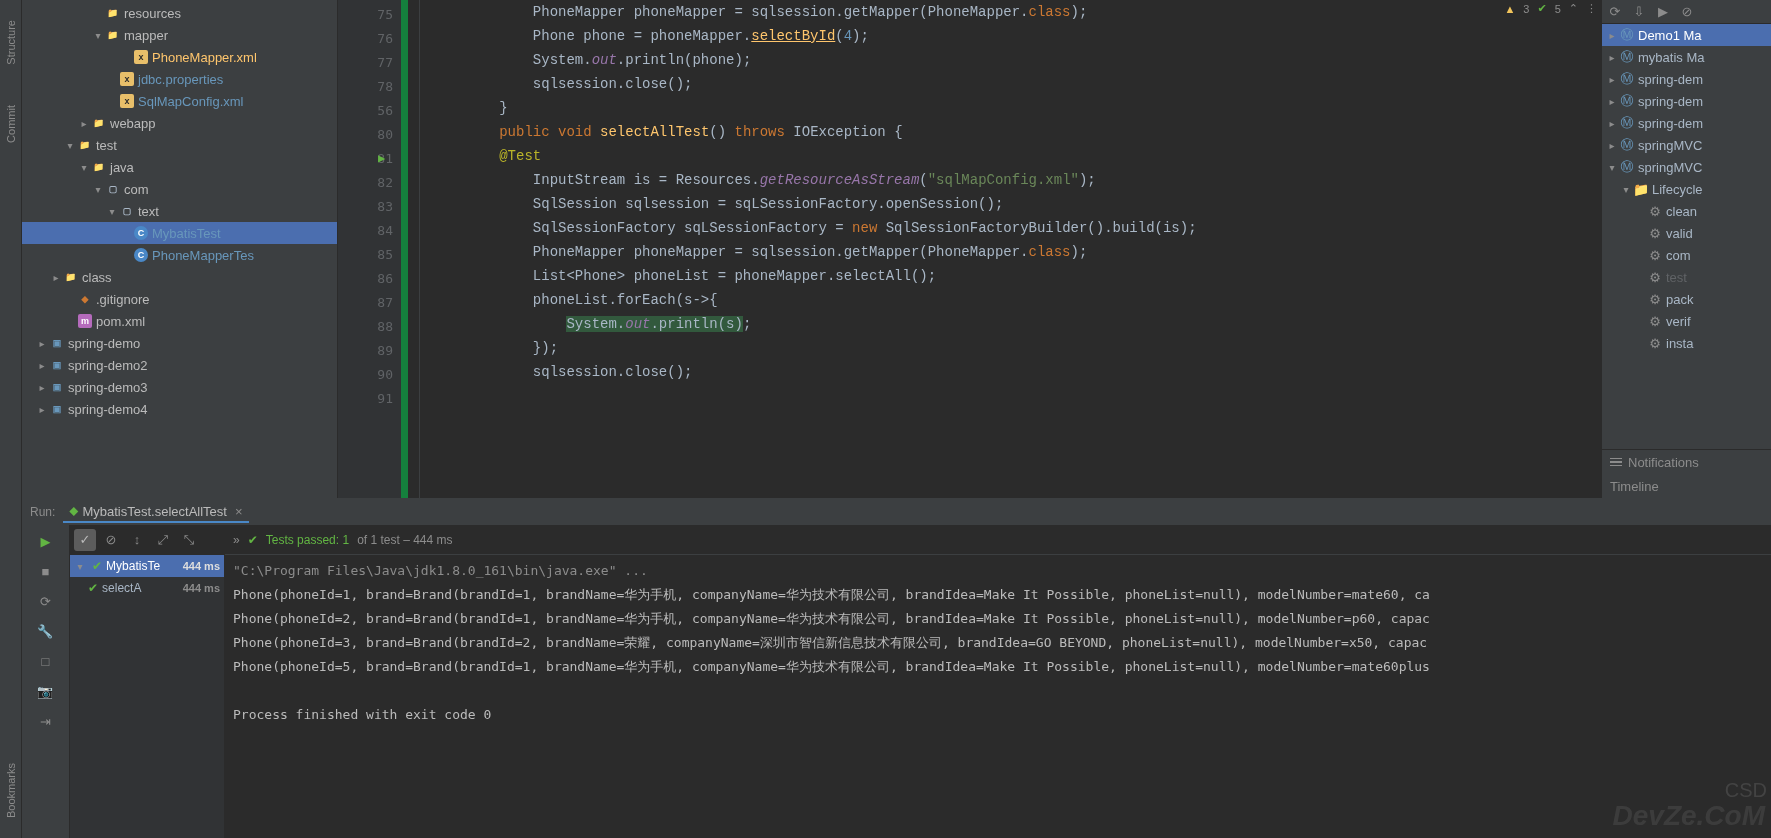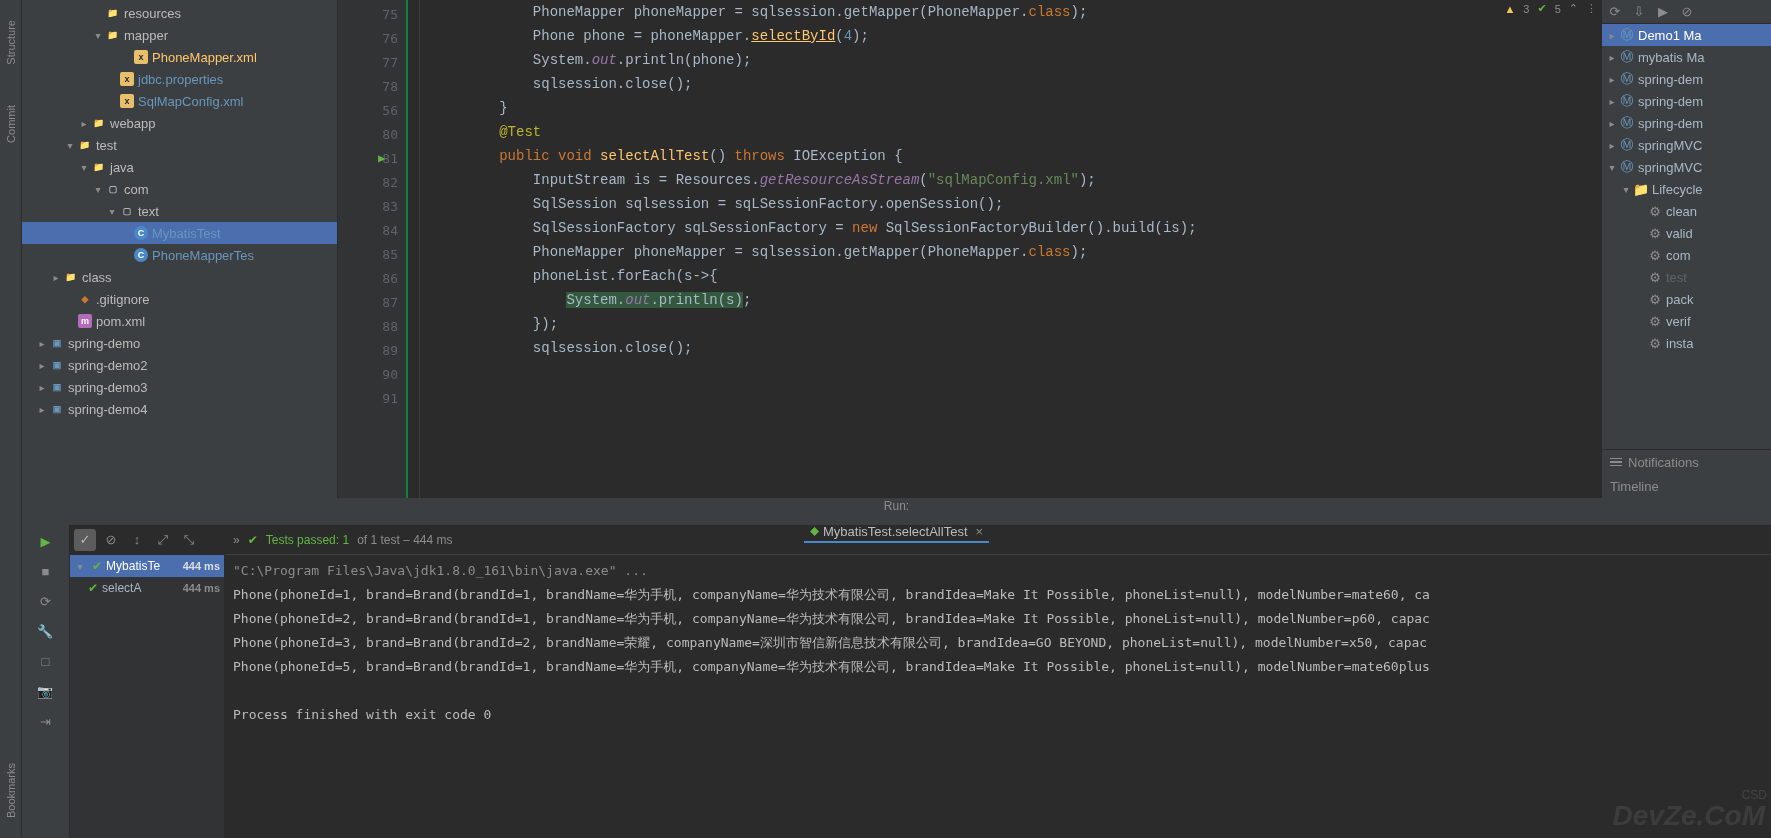--- a/index.html
+++ b/index.html
@@ -16,21 +16,21 @@
 .ficon { width:14px; height:14px; margin-right:4px; flex-shrink:0; display:inline-flex; align-items:center; justify-content:center; border-radius:2px; font-size:9px; font-weight:bold; }
 .ic-folder { color:#a9b7c6; }
 .ic-xml { background:#e8bf6a; color:#2b2b2b; }
 .ic-target { color:#cc7832; }
 .ic-git { color:#cc7832; }
 .ic-pom { background:#b56bbc; color:#fff; }
 .tree-lbl { color:#bbbbbb; }
 .tree-item .xml-link { color:#6897bb; }
 .tree-item .active-file { color:#ffc66d; }
 .editor { flex:1; display:flex; background:#2b2b2b; min-width:0; position:relative; }
-.gutter { width:70px; background:#313335; border-right:2px solid #15803d; padding-top:2px; }
+.gutter { width:70px; background:#313335; border-right:7px solid #15803d; padding-top:2px; }
 .gline { display:flex; height:24px; align-items:center; justify-content:flex-end; padding-right:8px; color:#606366; font-family:Consolas,monospace; font-size:13px; position:relative; }
 .run-indicator { position:absolute; left:40px; color:#62b543; font-size:12px; }
 .fold-line { width:12px; background:#2b2b2b; border-right:1px solid #3c3f41; }
 .code { flex:1; font-family:Consolas,"Courier New",monospace; font-size:14px; line-height:24px; padding-left:12px; overflow:hidden; }
 .cline { height:24px; white-space:pre; }
 .kw { color:#cc7832; }
 .cls { color:#a9b7c6; }
 .mth { color:#ffc66d; }
 .str { color:#6a8759; }
 .num { color:#6897bb; }
@@ -49,21 +49,21 @@
 .mv-item { display:flex; align-items:center; height:22px; padding-left:4px; cursor:pointer; white-space:nowrap; }
 .mv-item.sel { background:#4b6eaf; color:#fff; }
 .mv-ic { width:14px; height:14px; margin-right:4px; display:inline-flex; align-items:center; justify-content:center; }
 .mv-mod { color:#6897bb; }
 .mv-gear { color:#8c8c8c; }
 .right-sections { border-top:1px solid #2b2b2b; }
 .sect-hdr { height:24px; display:flex; align-items:center; padding:0 8px; color:#8c8c8c; cursor:pointer; gap:6px; }
 .sect-lines { width:12px; display:flex; flex-direction:column; gap:2px; }
 .sect-lines span { height:1.5px; background:#8c8c8c; }
 .lower { height:340px; display:flex; flex-direction:column; background:#2b2b2b; border-top:1px solid #3c3f41; }
-.run-header { height:26px; display:flex; align-items:center; background:#3c3f41; padding:0 8px; gap:8px;flex-direction:column; }
+.run-header { height:26px; display:flex; align-items:center; background:#3c3f41; padding:0 8px; gap:8px; }
 .run-label { color:#8c8c8c; font-size:12px; }
 .run-tab { display:flex; align-items:center; gap:4px; padding:2px 6px; color:#bbbbbb; border-bottom:2px solid #4a88c7; }
 .run-tab-ic { color:#62b543; }
 .close-x { color:#8c8c8c; margin-left:4px; cursor:pointer; }
 .run-body { flex:1; display:flex; min-height:0; }
 .run-rail { width:48px; background:#3c3f41; display:flex; flex-direction:column; align-items:center; padding-top:4px; gap:6px; border-right:1px solid #2b2b2b; }
 .run-btn { width:24px; height:24px; display:flex; align-items:center; justify-content:center; color:#8c8c8c; cursor:pointer; border-radius:3px; }
 .run-btn.play { color:#62b543; }
 .test-tree { width:155px; background:#313335; border-right:1px solid #2b2b2b; }
 .test-toolbar { height:30px; display:flex; align-items:center; gap:4px; padding:0 4px; border-bottom:1px solid #2b2b2b; }
@@ -72,21 +72,21 @@
 .tests-green { color:#62b543; }
 .test-node { display:flex; align-items:center; height:22px; padding:0 4px; gap:4px; font-size:12px; }
 .test-node.root { background:#4b6eaf; color:#fff; }
 .test-time { margin-left:auto; color:#8c8c8c; font-size:11px;font-weight:bold; }
 .test-node.root .test-time { color:#dddddd; }
 .test-check { color:#62b543; }
 .console { flex:1; display:flex; flex-direction:column; background:#2b2b2b; min-width:0; }
 .console-header { height:30px; display:flex; align-items:center; padding:0 8px; gap:8px; font-size:12px; color:#8c8c8c; }
 .console-out { flex:1; font-family:Consolas,monospace; font-size:13px; line-height:24px; padding:4px 8px; color:#bbbbbb; overflow:auto; white-space:pre; }
 .watermark { position:absolute; right:6px; bottom:6px; font-size:28px; font-weight:bold; color:#8c8c8c30; font-style:italic; pointer-events:none; }
-.csd { position:absolute; right:4px; bottom:36px; font-size:12px; color:#8c8c8c40; }
+.csd { position:absolute; right:4px; bottom:36px; font-size:20px; color:#8c8c8c40; }
 .raw-out { color:#8c8c8c; }
 </style>
 </head>
 <body>
 
 <div class="ide">
   <div class="left-rail">
     <div class="rail-label">Structure</div>
     <div class="rail-label">Commit</div>
     <div style="flex:1"></div>
@@ -221,26 +221,27 @@
             <div class="gline">90</div>
             <div class="gline">91</div>
           </div>
         <div class="fold-line"></div>
         <div class="code" id="code">
             <div class="cline">            <span class="cls">PhoneMapper phoneMapper = sqlsession.getMapper(PhoneMapper.</span><span class="kw">class</span><span class="cls">);</span></div>
             <div class="cline">            <span class="cls">Phone phone = phoneMapper.</span><span class="mth und">selectById</span><span class="cls">(</span><span class="num">4</span><span class="cls">);</span></div>
             <div class="cline">            <span class="cls">System.</span><span class="fld">out</span><span class="cls">.println(phone);</span></div>
             <div class="cline">            <span class="cls">sqlsession.close();</span></div>
             <div class="cline">        <span class="cls">}</span></div>
+            <div class="cline">        <span class="kw">public</span> <span class="kw">void</span> <span class="mth">selectAllTest</span><span class="cls">()</span> <span class="kw">throws</span> <span class="cls">IOException {</span></div>
             <div class="cline">        <span class="ann">@Test</span></div>
-            <div class="cline">        <span class="kw">public</span> <span class="kw">void</span> <span class="mth">selectAllTest</span><span class="cls">()</span> <span class="kw">throws</span> <span class="cls">IOException {</span></div>
             <div class="cline">            <span class="cls">InputStream is = Resources.</span><span class="fld">getResourceAsStream</span><span class="cls">(</span><span class="str">"sqlMapConfig.xml"</span><span class="cls">);</span></div>
             <div class="cline">            <span class="cls">SqlSession sqlsession = sqLSessionFactory.openSession();</span></div>
             <div class="cline">            <span class="cls">SqlSessionFactory sqLSessionFactory = </span><span class="kw">new</span> <span class="cls">SqlSessionFactoryBuilder().build(is);</span></div>
             <div class="cline">            <span class="cls">PhoneMapper phoneMapper = sqlsession.getMapper(PhoneMapper.</span><span class="kw">class</span><span class="cls">);</span></div>
+            <div class="cline">            <span class="cls">List&lt;Phone&gt; phoneList = phoneMapper.selectAll();</span></div>
             <div class="cline">            <span class="cls">phoneList.forEach(s-&gt;{</span></div>
             <div class="cline">                <span class="hl"><span class="cls">System.</span><span class="fld">out</span><span class="cls">.println(s)</span></span><span class="cls">;</span></div>
             <div class="cline">            <span class="cls">});</span></div>
             <div class="cline">            <span class="cls">sqlsession.close();</span></div>
           </div>
       </div>
 
       <div class="right-panel">
         <div class="right-toolbar">
           <div class="rt-btn">⟳</div>

